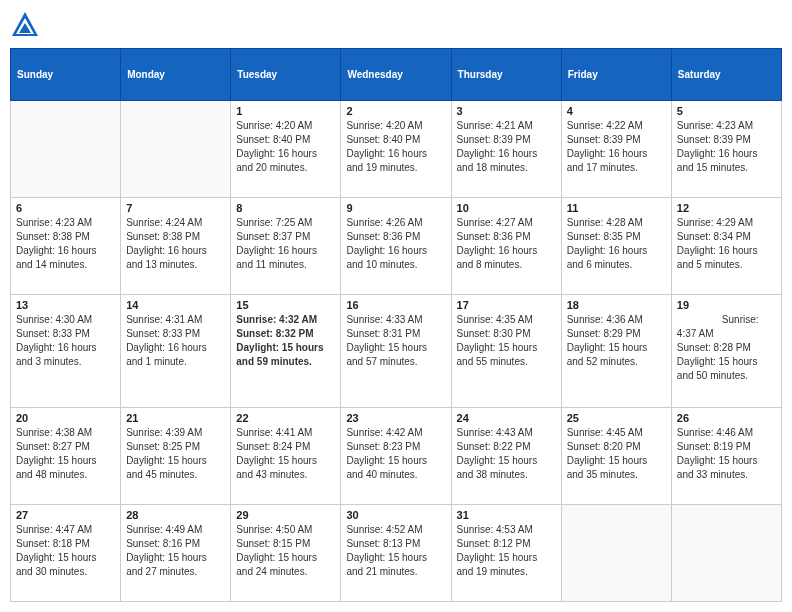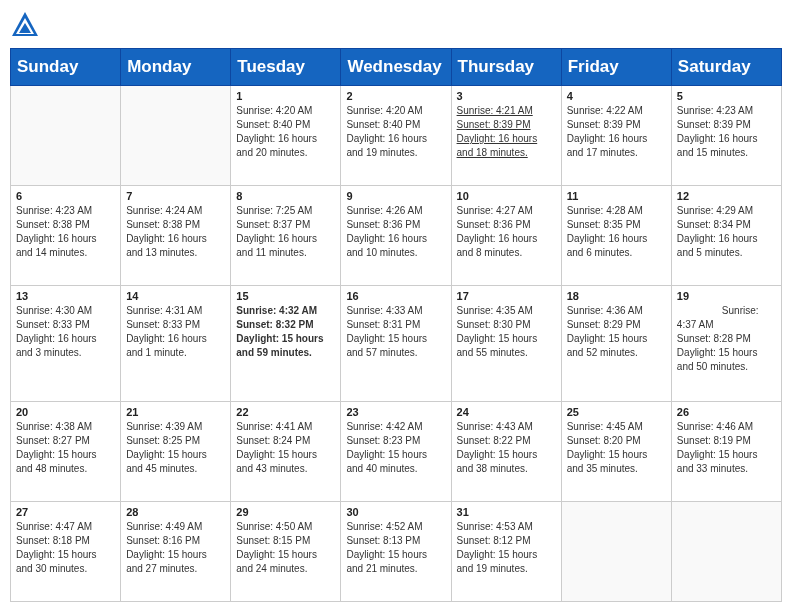--- a/index.html
+++ b/index.html
@@ -63,22 +63,22 @@
       flex: 1;
       border: 1px solid #ccc;
       border-collapse: collapse;
       width: 100%;
       table-layout: fixed;
     }
     .calendar th {
       background-color: #1565c0;
       color: white;
       text-align: left;
-      padding: 8px 6px;
-      font-size: 17px;
+      padding: 20px 6px;
+      font-size: 10px;
       border: 1px solid #0d47a1;
     }
     .calendar td {
       border: 1px solid #ccc;
       vertical-align: top;
       padding: 4px 5px;
       font-size: 9.5px;
       color: #333;
       background: #fff;
       height: 80px;
@@ -138,21 +138,21 @@
           <td class="empty"></td>
           <td class="empty"></td>
           <td><span class="day-number">1</span><span class="day-detail" style="white-space: pre-line;">Sunrise: 4:20 AM
 Sunset: 8:40 PM
 Daylight: 16 hours
 and 20 minutes.</span></td>
           <td><span class="day-number">2</span><span class="day-detail" style="white-space: pre-line;">Sunrise: 4:20 AM
 Sunset: 8:40 PM
 Daylight: 16 hours
 and 19 minutes.</span></td>
-          <td><span class="day-number">3</span><span class="day-detail" style="white-space: pre-line; text-decoration: underline;">Sunrise: 4:21 AM
+          <td><span class="day-number">3</span><span class="day-detail" style="white-space: pre-line;">Sunrise: 4:21 AM
 Sunset: 8:39 PM
 Daylight: 16 hours
 and 18 minutes.</span></td>
           <td><span class="day-number">4</span><span class="day-detail" style="white-space: pre-line;">Sunrise: 4:22 AM
 Sunset: 8:39 PM
 Daylight: 16 hours
 and 17 minutes.</span></td>
           <td><span class="day-number">5</span><span class="day-detail" style="white-space: pre-line;">Sunrise: 4:23 AM
 Sunset: 8:39 PM
 Daylight: 16 hours

